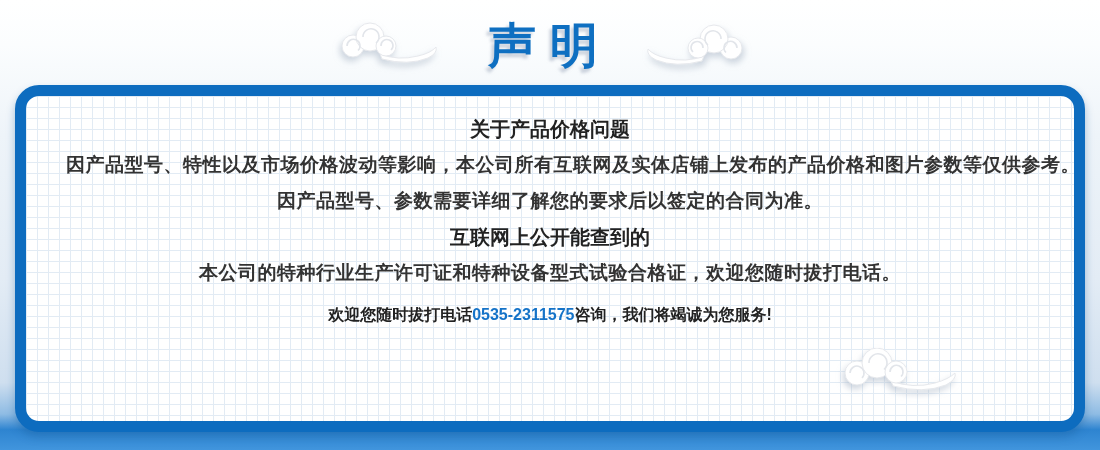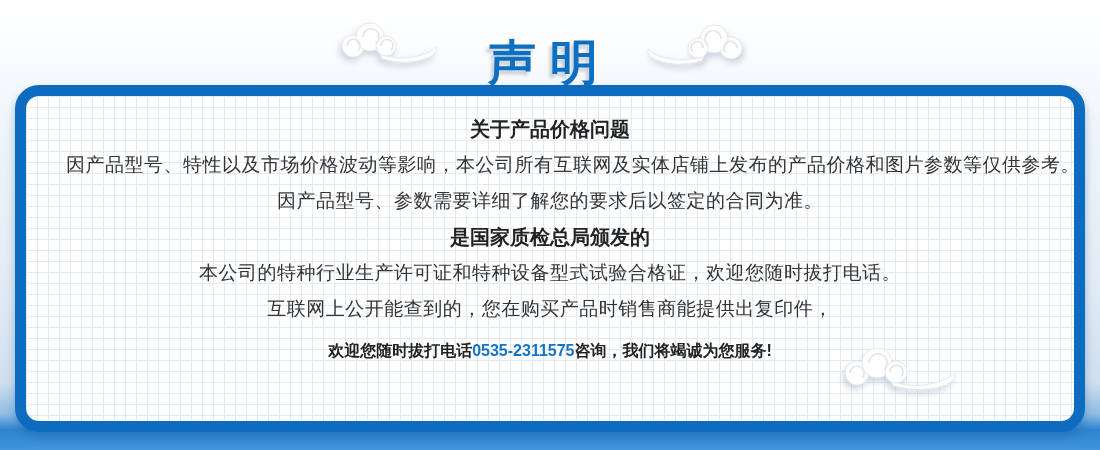--- a/index.html
+++ b/index.html
@@ -7,21 +7,21 @@
   .stage{
     position:relative;
     width:1100px;height:450px;
     overflow:hidden;
     background:linear-gradient(180deg,
       #ffffff 0%, #fbfdfe 10%, #eef4f9 30%, #e3ecf5 62%,
       #cfdfef 85%, #8fbce4 92%, #2e84d0 95.5%, #4195dd 100%);
   }
   
   .page-title{
-    position:absolute;top:31px;left:0;right:0;
+    position:absolute;top:14px;left:0;right:0;
     text-align:center;
     font-size:48px;font-weight:bold;
     color:#0e6fc1;
     letter-spacing:14px;
     text-shadow:-3px 4px 3px rgba(172,182,198,.6);
     user-select:none;
   }
   
   .cloud{position:absolute;filter:drop-shadow(-2px 4px 3px rgba(170,182,198,.55));}
   .cloud svg{display:block;}
@@ -46,21 +46,21 @@
   .notice-inner{
     position:relative;
     height:100%;
     padding:15px 40px 0 40px;
     box-sizing:border-box;
     text-align:center;
     color:#333333;
   }
   .notice-row{line-height:36px;white-space:nowrap;}
   .notice-heading{font-size:20px;font-weight:bold;color:#222222;}
-  .notice-text{font-size:19px;font-weight:normal;letter-spacing:.5px;}
+  .notice-text{font-size:19px;font-weight:bold;letter-spacing:.5px;}
   .notice-footer{font-size:16px;font-weight:bold;color:#222222;margin-top:6px;}
   .phone{color:#1573c8;text-decoration:none;font-weight:bold;cursor:pointer;}
 </style>
 </head>
 <body>
 
 <div class="stage">
 
   <div class="cloud cloud-left">
     <svg width="102" height="42" viewBox="0 0 102 42" xmlns="http://www.w3.org/2000/svg">
@@ -98,25 +98,24 @@
 
   <div class="notice-box">
     <div class="notice-inner">
 
       <div class="notice-row notice-heading">关于产品价格问题</div>
 
       <div class="notice-row notice-text">因产品型号、特性以及市场价格波动等影响，本公司所有互联网及实体店铺上发布的产品价格和图片参数等仅供参考。</div>
 
       <div class="notice-row notice-text">因产品型号、参数需要详细了解您的要求后以签定的合同为准。</div>
 
-      <div class="notice-row notice-heading">是国家质检总局颁发的</div>
+      <div class="notice-row notice-heading">互联网上公开能查到的</div>
 
       <div class="notice-row notice-text">本公司的特种行业生产许可证和特种设备型式试验合格证，欢迎您随时拔打电话。</div>
 
-      <div class="notice-row notice-text">互联网上公开能查到的，您在购买产品时销售商能提供出复印件，</div>
 
 
       <div class="notice-row notice-footer">
         <span>欢迎您随时拔打电话</span><span class="phone">0535-2311575</span><span>咨询，我们将竭诚为您服务!</span>
       </div>
 
       <div class="cloud cloud-bottom" style="left:813px;top:252px;">
         <svg width="118" height="44" viewBox="0 0 118 44" xmlns="http://www.w3.org/2000/svg">
           <g fill="#ffffff" stroke="#e6e8ec" stroke-width="1">
             <path d="M52 33 Q74 41 96 35 Q110 31 116 25 Q118 31 107 37 Q84 46 54 38 Z"></path>

